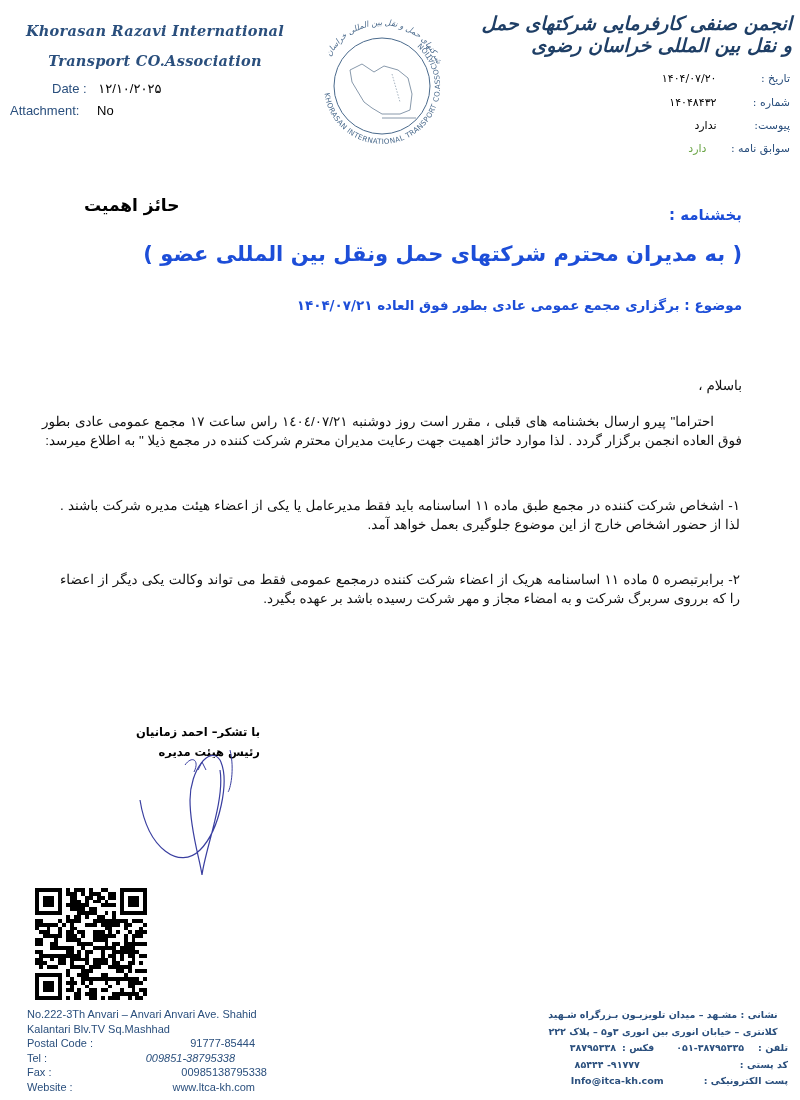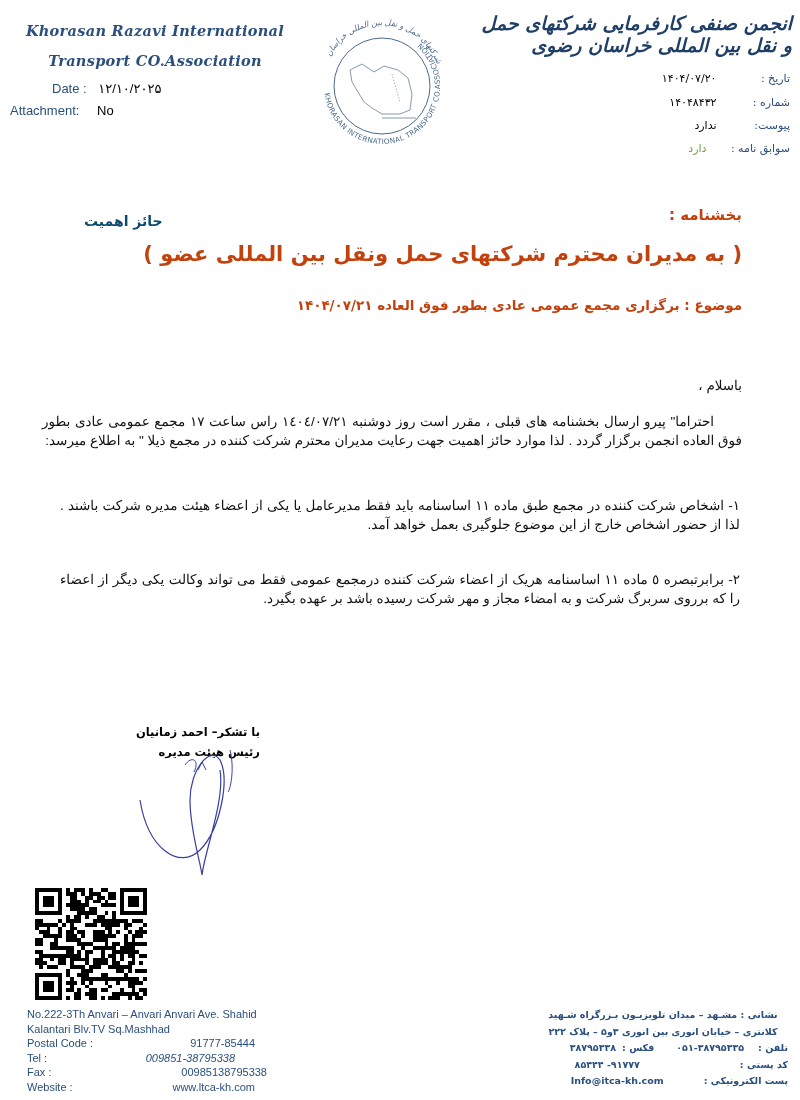--- a/index.html
+++ b/index.html
@@ -16,23 +16,23 @@
   
   .logo { left: 312px; top: 8px; width: 140px; height: 150px; }
 
   
   .fa-title { right: 8px; top: 12px; width: 320px; text-align: right; direction: rtl; font-family: "DejaVu Serif", serif; font-style: italic; color: #1f3f66; font-size: 19px; font-weight: bold; letter-spacing: -0.5px; }
   .fa-meta { direction: rtl; font-family: "DejaVu Sans", sans-serif; font-size: 11px; color: #2a4f7d; }
   .fa-meta .lbl { display: inline-block; width: 70px; }
   .fa-meta .val { color: #000; font-size: 11px; }
   .fa-meta .val.green { color: #6aa545; }
 
-  .importance { left: 84px; top: 213px; color: #0c4a6e; font-weight: bold; font-size: 14px; direction: rtl; }
-
-  .heading { right: 58px; direction: rtl; font-weight: bold; font-size: 15px; color: #c2410c; }
+  .importance { left: 84px; top: 195px; color: #000000; font-weight: bold; font-size: 17px; direction: rtl; }
+
+  .heading { right: 58px; direction: rtl; font-weight: bold; font-size: 15px; color: #1d4ed8; }
   .heading.h1 { top: 206px; }
   .heading.h2 { top: 242px; font-size: 21px; }
   .heading.h3 { top: 297px; font-size: 13.5px; }
 
   .body-txt { right: 58px; width: 700px; direction: rtl; text-align: justify; font-family: "Liberation Sans", sans-serif; font-size: 13.5px; line-height: 19px; color: #111; }
   .greeting { top: 376px; }
   .para1 { top: 412px; text-indent: 28px; }
   .item1 { top: 496px; padding-right: 0; }
   .item2 { top: 570px; }
 

